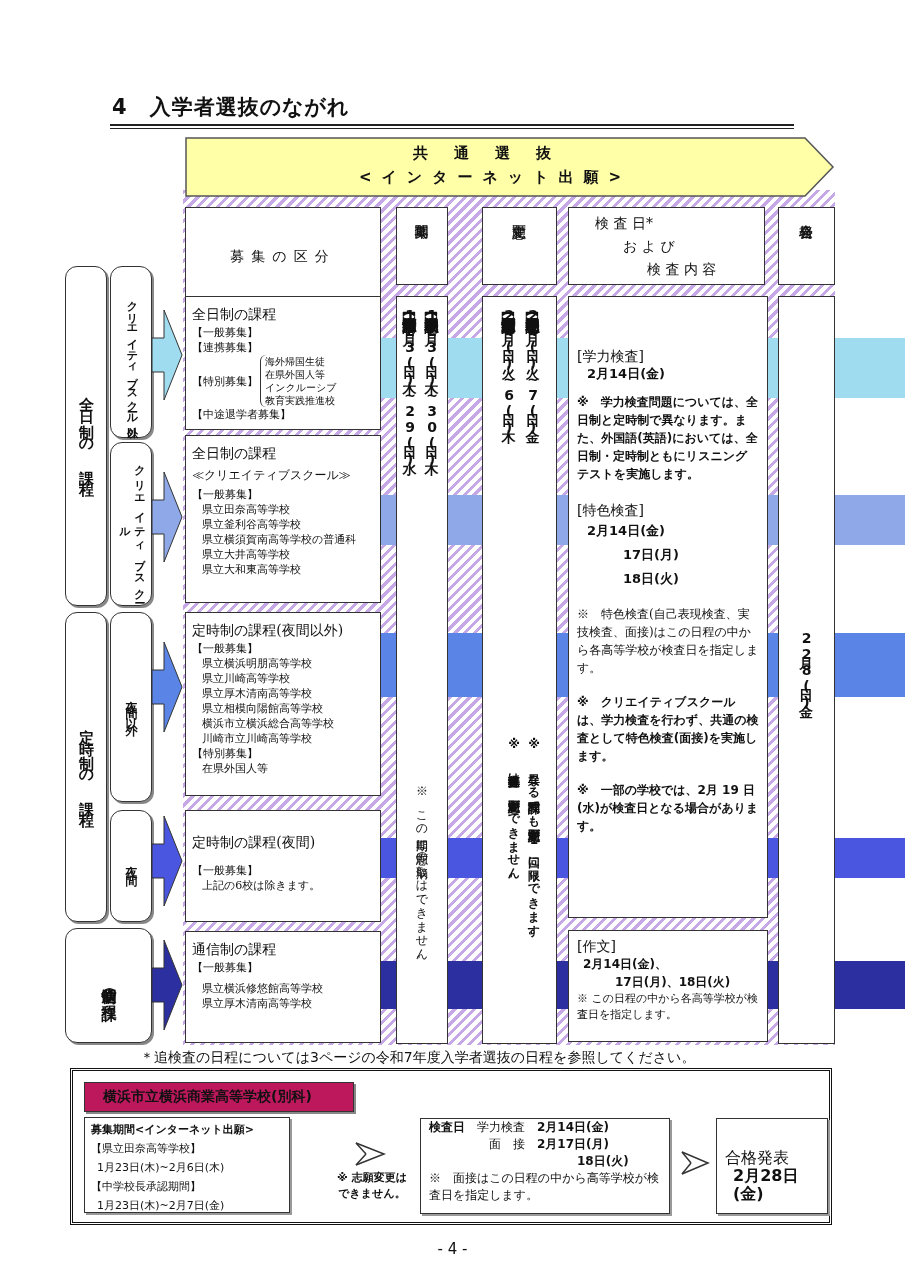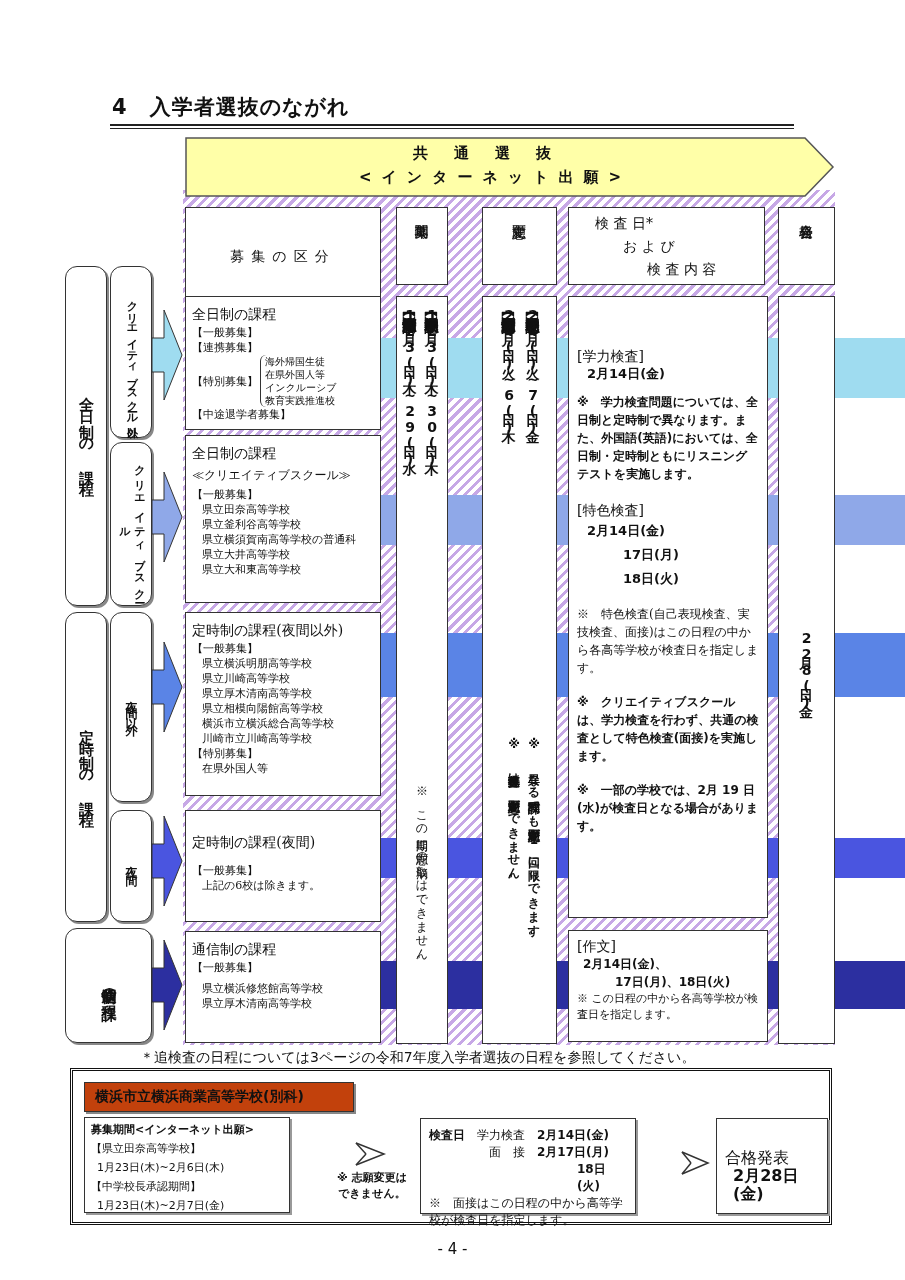--- a/index.html
+++ b/index.html
@@ -41,21 +41,21 @@
 
   .course { font-size:11px; line-height:15px; padding:6px 6px; }
   .course .h { font-size:14px; line-height:22px; }
   .course .ind { padding-left:10px; }
 
   .dates-v { font-size:14px; font-weight:bold; line-height:22px; }
   .note-small { font-size:12px; }
 
   .footnote { left:140px; top:1049px; font-size:14px; }
   .outer { left:70px; top:1068px; width:762px; height:157px; border:3px double #111; box-sizing:border-box; }
-  .green { left:84px; top:1082px; width:270px; height:30px; background:#c2410c; border:1.5px solid #333; box-shadow:2px 2px 0 #888; font-size:14px; font-weight:bold; display:flex; align-items:center; padding-left:10px; box-sizing:border-box; }
+  .green { left:84px; top:1082px; width:270px; height:30px; background:#be185d; border:1.5px solid #333; box-shadow:2px 2px 0 #888; font-size:14px; font-weight:bold; display:flex; align-items:center; padding-left:18px; box-sizing:border-box; }
   .small-box { position:absolute; background:#fff; border:1.5px solid #333; box-shadow:2px 2px 0 #999; box-sizing:border-box; font-size:11px; line-height:19px; }
   .pgnum { left:0; width:905px; top:1240px; text-align:center; font-size:15px; }
   .logo { left:778px; top:1304px; font-size:20px; font-weight:bold; color:#4d7c0f; letter-spacing:-0.5px; }
 </style>
 </head>
 <body>
 
 <div class="abs title gothic">
   <span class="num">4</span><span>入学者選抜のながれ</span>
 </div>
@@ -230,21 +230,21 @@
 </div>
 <svg class="abs" style="left:354px;top:1141px;" width="34" height="26">
     <polyline points="2,2 30,13 2,24" fill="none" stroke="#333" stroke-width="1.5"></polyline>
     <line x1="2" y1="2" x2="12" y2="13" stroke="#333" stroke-width="1.5"></line>
     <line x1="12" y1="13" x2="2" y2="24" stroke="#333" stroke-width="1.5"></line>
   </svg>
 <div class="abs gothic" style="left:322px;top:1170px;width:100px;text-align:center;font-size:11px;line-height:16px;font-weight:bold;">
   <div>※ 志願変更は</div>
   <div>できません。</div>
 </div>
-<div class="small-box gothic" style="left:420px;top:1118px;width:216px;height:96px;padding:8px 8px;font-size:12px;line-height:17px;">
+<div class="small-box gothic" style="left:420px;top:1118px;width:250px;height:96px;padding:0 8px;font-size:12px;line-height:17px;">
   <div><span style="font-weight:bold;">検査日</span>　<span class="serif">学力検査</span>　<span style="font-weight:bold;">2月14日(金)</span></div>
   <div style="padding-left:60px;"><span class="serif">面　接</span>　<span style="font-weight:bold;">2月17日(月)</span></div>
   <div style="padding-left:148px;font-weight:bold;">18日(火)</div>
   <div class="serif">※　面接はこの日程の中から高等学校が検査日を指定します。</div>
 </div>
 <svg class="abs" style="left:680px;top:1150px;" width="30" height="26">
     <polyline points="2,2 28,13 2,24" fill="none" stroke="#333" stroke-width="1.5"></polyline>
     <line x1="2" y1="2" x2="11" y2="13" stroke="#333" stroke-width="1.5"></line>
     <line x1="11" y1="13" x2="2" y2="24" stroke="#333" stroke-width="1.5"></line>
   </svg>

